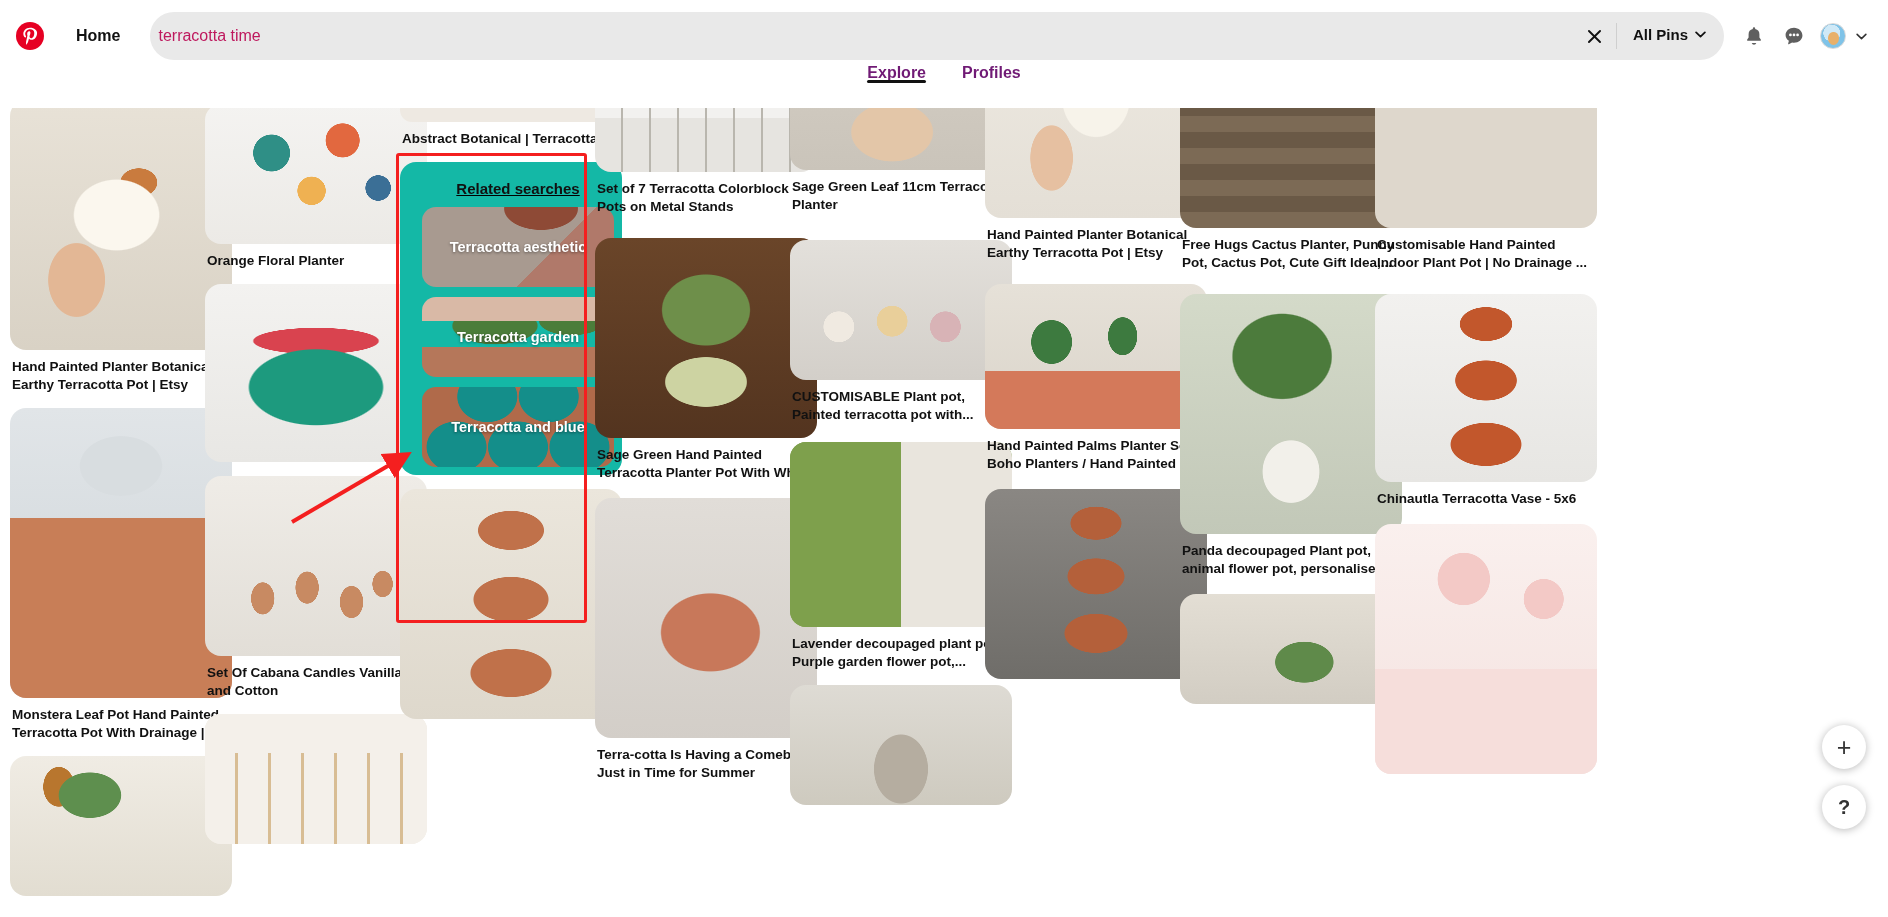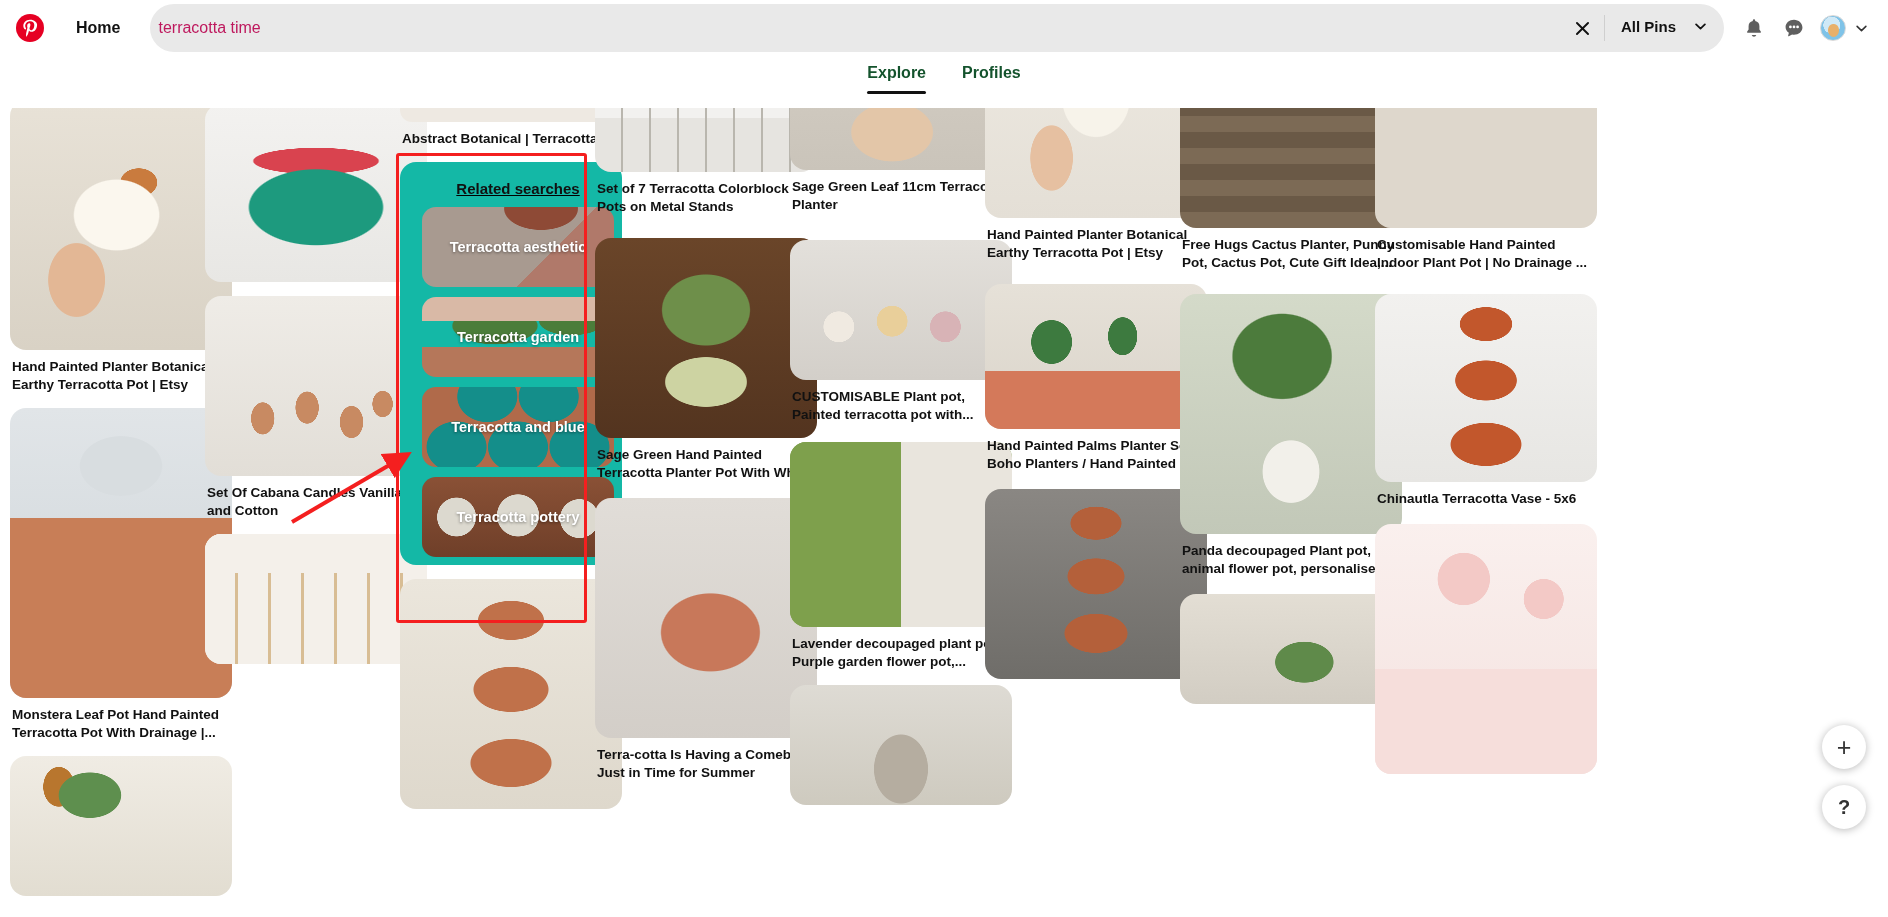--- a/index.html
+++ b/index.html
@@ -6,21 +6,21 @@
   html, body {
     width: 1888px; height: 917px;
     overflow: hidden;
     background: #fff;
     font-family: "Liberation Sans", sans-serif;
     -webkit-font-smoothing: antialiased;
   }
 
   
   .header {
-    position: absolute; top: 0; left: 0;
+    position: absolute; top: 8px; left: 0;
     width: 1888px; height: 56px;
     display: flex; align-items: center;
     background: #fff;
     z-index: 60;
   }
   .pin-logo {
     width: 28px; height: 28px; margin-left: 16px;
     border-radius: 50%; background: #e60023;
     display: flex; align-items: center; justify-content: center;
     flex: none; cursor: pointer;
@@ -49,21 +49,21 @@
     padding-left: 8px;
   }
   .search-clear {
     width: 34px; height: 34px; margin-right: 4px;
     display: flex; align-items: center; justify-content: center;
     cursor: pointer; flex: none;
     font-size: 21px; color: #111; font-weight: 400; line-height: 1;
   }
   .vdivider { width: 1px; height: 26px; background: #cfcfcf; flex: none; }
   .allpins {
-    display: flex; align-items: center; gap: 19px;
+    display: flex; align-items: center; gap: 7px;
     padding: 0 18px 4px 16px; height: 100%;
     font-size: 15px; font-weight: bold; color: #111;
     cursor: pointer; flex: none; white-space: nowrap;
   }
   .chev { width: 11px; height: 7px; flex: none; }
   .chev svg { width: 11px; height: 7px; display: block; }
   .hdr-icon {
     width: 40px; height: 40px; flex: none;
     display: flex; align-items: center; justify-content: center;
     cursor: pointer;
@@ -85,22 +85,22 @@
     display: flex; align-items: center; justify-content: center; cursor: pointer;
   }
 
   
   .tabs {
     position: absolute; top: 64px; left: 0; width: 1888px; height: 44px;
     display: flex; justify-content: center; align-items: flex-start; gap: 36px;
     z-index: 55; background: #fff;
   }
   .tab {
-    font-size: 16px; font-weight: bold; color: #14532d;
-    padding-bottom: 12px; cursor: pointer; position: relative;
+    font-size: 16px; font-weight: bold; color: #701a75;
+    padding-bottom: 1px; cursor: pointer; position: relative;
   }
   .tab.active::after {
     content: ""; position: absolute; left: 0; right: 0; bottom: 0;
     height: 3px; background: #111; border-radius: 2px;
   }
 
   
   .grid { position: absolute; top: 108px; left: 0; width: 1888px; height: 809px; overflow: hidden; }
   .col { position: absolute; top: 0; width: 222px; }
   .pin { margin-bottom: 14px; cursor: pointer; }
@@ -238,20 +238,31 @@
         <div class="ph" style="background:
             radial-gradient(ellipse 44px 32px at 36% 28%, #5e8f4e 0 70%, transparent 72%),
             radial-gradient(ellipse 22px 28px at 22% 22%, #b8762e 0 70%, transparent 72%),
             linear-gradient(180deg,#f0ece4 0%,#e2ddd1 100%);"></div>
       </div>
     </div>
   </div>
 
   <div class="col" style="left:205px; top:-4px;">
     <div class="pin">
+      <div class="pin-img" style="height:140px;background:#f2f2f0;">
+        <div class="ph" style="background:
+            radial-gradient(circle 26px at 30% 35%, #2f8f86 0 70%, transparent 72%),
+            radial-gradient(circle 24px at 62% 26%, #e2683f 0 70%, transparent 72%),
+            radial-gradient(circle 20px at 48% 62%, #efb152 0 70%, transparent 72%),
+            radial-gradient(circle 18px at 78% 60%, #3b6f96 0 70%, transparent 72%),
+            linear-gradient(180deg,#f4f3f1 0%,#eceae6 100%);"></div>
+      </div>
+      <div class="pin-title">Orange Floral Planter</div>
+    </div>
+    <div class="pin">
       <div class="pin-img" style="height:178px;background:#efefef;">
         <div class="ph" style="background:
             radial-gradient(ellipse 92px 52px at 50% 58%, #1d9a7e 0 72%, transparent 74%),
             radial-gradient(ellipse 86px 18px at 50% 32%, #d9434f 0 72%, transparent 74%),
             linear-gradient(180deg,#f3f2f0 0%,#e8e7e4 100%);"></div>
       </div>
     </div>
     <div class="pin">
       <div class="pin-img" style="height:180px;background:#e9e7e2;">
         <div class="ph" style="background:
@@ -300,27 +311,20 @@
       <div class="rel-card" style="background:
              radial-gradient(ellipse 40px 34px at 18% 75%, #148e8a 0 74%, transparent 76%),
              radial-gradient(ellipse 40px 34px at 50% 75%, #148e8a 0 74%, transparent 76%),
              radial-gradient(ellipse 40px 34px at 82% 75%, #148e8a 0 74%, transparent 76%),
              radial-gradient(ellipse 40px 34px at 34% 12%, #148e8a 0 74%, transparent 76%),
              radial-gradient(ellipse 40px 34px at 66% 12%, #148e8a 0 74%, transparent 76%),
              #b06a4a;">
         <div class="rel-label">Terracotta and blue</div>
       </div>
 
-      <div class="rel-card" style="background:
-             radial-gradient(circle 24px at 18% 50%, #dcd9cf 0 80%, transparent 82%),
-             radial-gradient(circle 26px at 50% 48%, #dcd9cf 0 80%, transparent 82%),
-             radial-gradient(circle 24px at 82% 52%, #dcd9cf 0 80%, transparent 82%),
-             linear-gradient(180deg,#8a5136 0%,#6f3f29 100%);">
-        <div class="rel-label">Terracotta pottery</div>
-      </div>
     </div>
 
     <div class="pin" style="margin-top:14px;">
       <div class="pin-img" style="height:230px;background:#e8e2d8;">
         <div class="ph" style="background:
             radial-gradient(ellipse 44px 26px at 50% 18%, #c0714a 0 74%, transparent 76%),
             radial-gradient(ellipse 50px 30px at 50% 48%, #c0714a 0 74%, transparent 76%),
             radial-gradient(ellipse 54px 32px at 50% 80%, #c0714a 0 74%, transparent 76%),
             linear-gradient(180deg,#ebe6dc 0%,#ded8cc 100%);"></div>
       </div>

